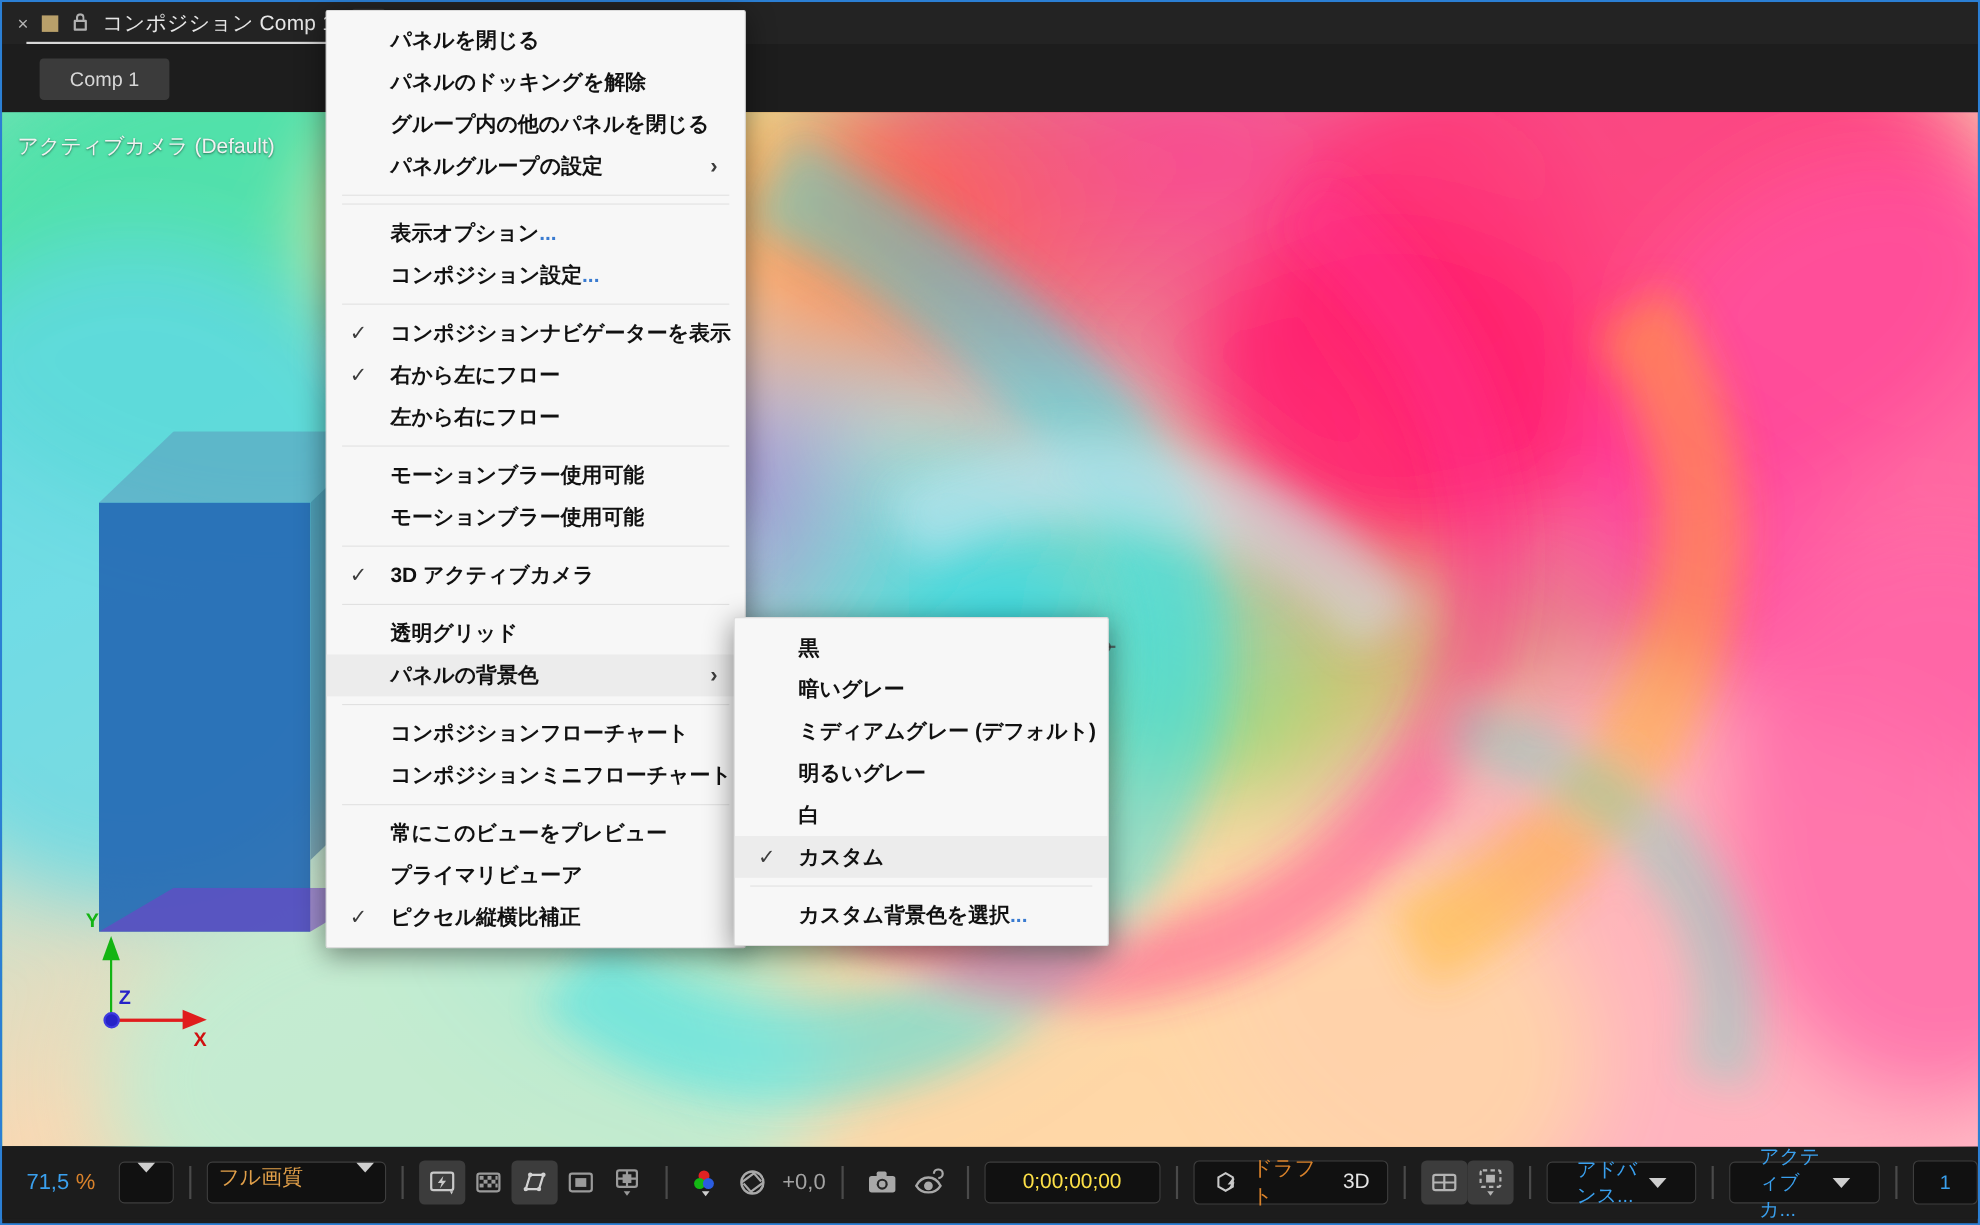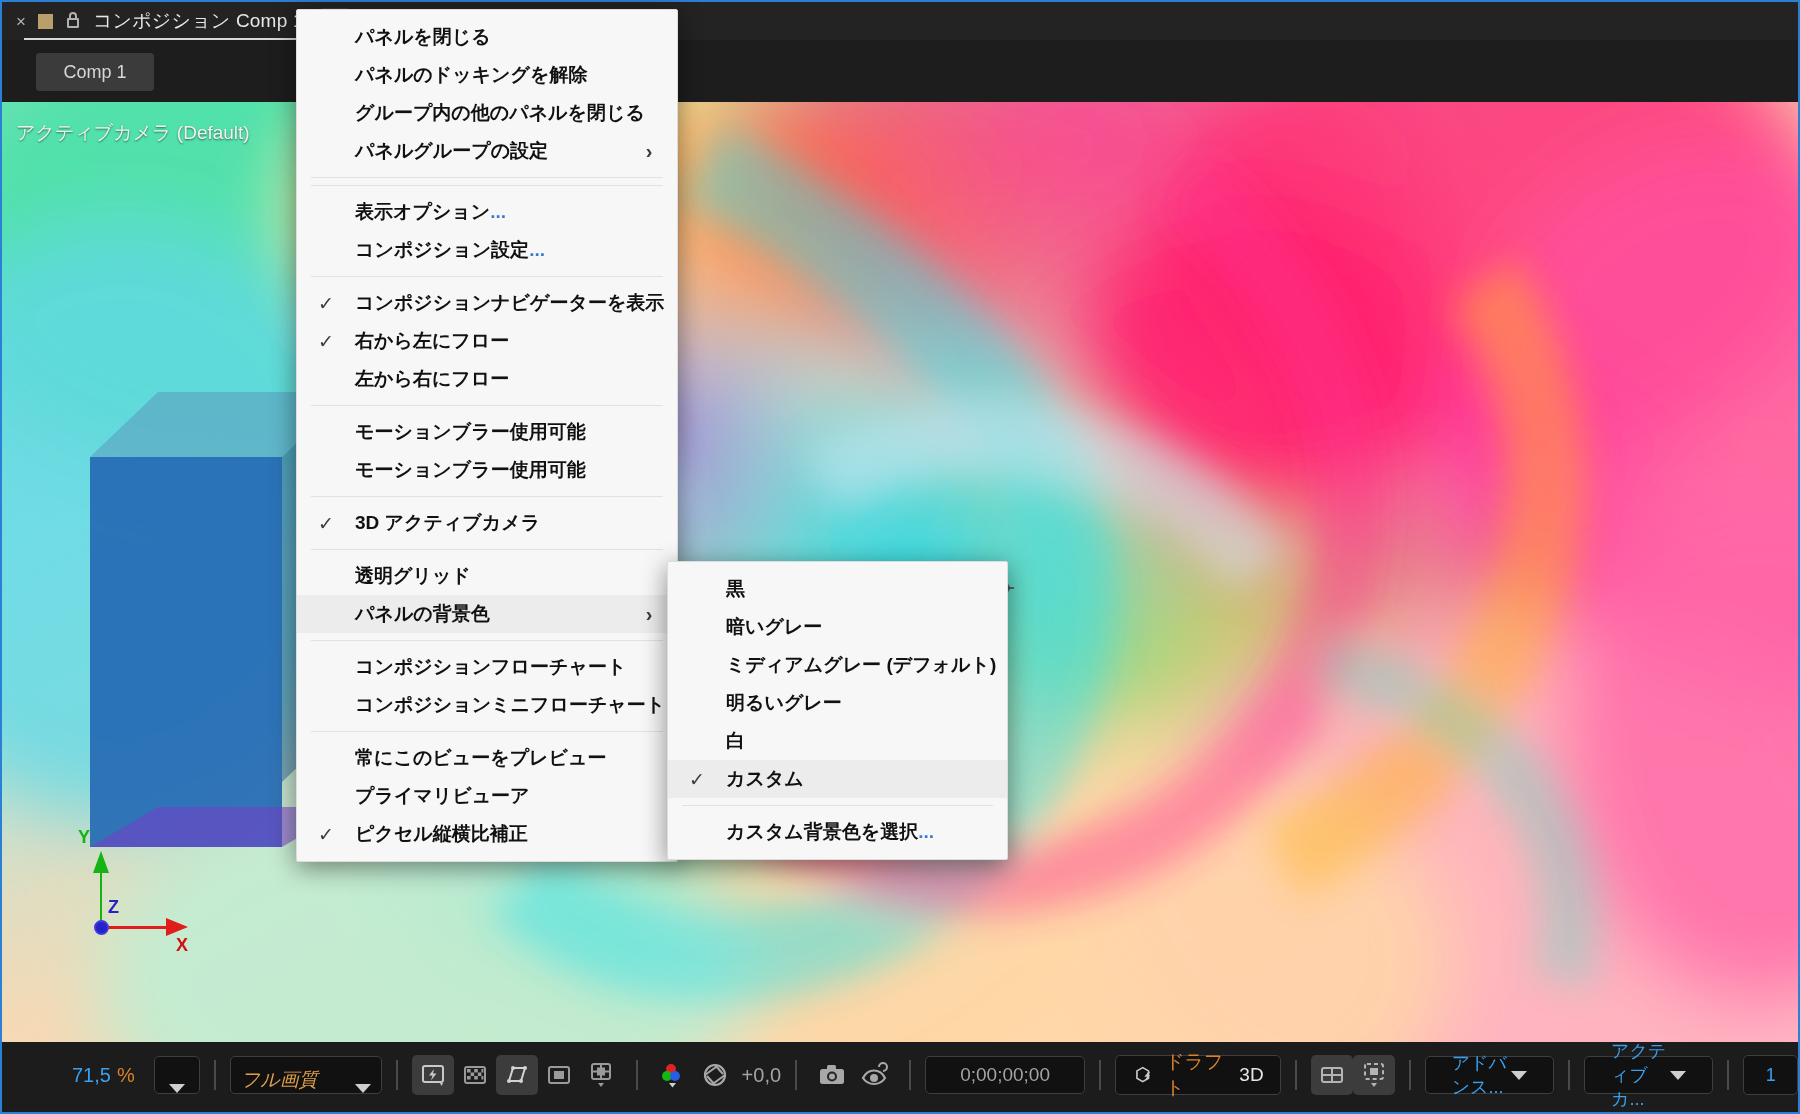--- a/index.html
+++ b/index.html
@@ -61,31 +61,31 @@
   .anchor{position:absolute;left:994px;top:477px;width:18px;height:18px;}
   .anchor:before,.anchor:after{content:"";position:absolute;background:rgba(70,70,70,.75);}
   .anchor:before{left:8px;top:0;width:2px;height:18px;}
   .anchor:after{left:0;top:8px;width:18px;height:2px;}
   .anchor i{position:absolute;left:4px;top:4px;width:10px;height:10px;border:2px solid rgba(70,70,70,.75);border-radius:50%;box-sizing:border-box;}
 
   
   .toolbar{position:absolute;left:2px;top:1042px;width:1796px;height:66px;background:#1c1c1c;
       display:flex;align-items:center;gap:0px;}
   .tb-sep{width:2px;height:30px;background:#4a4a4a;margin:0 14px;flex:none;}
-  .zoomval{font-size:20px;margin-left:70px;color:#3aa0ee;}
+  .zoomval{font-size:20px;margin-left:22px;color:#3aa0ee;}
   .zoomval .pct{color:#d9822b;margin-left:6px;}
-  .drop{height:38px;background:#111;border:1px solid #3e3e3e;border-radius:5px;display:flex;align-items:flex-end;
-      justify-content:space-between;padding:0 10px;box-sizing:border-box;color:#ddd;font-size:18px;gap:12px;font-style:italic;}
+  .drop{height:38px;background:#111;border:1px solid #3e3e3e;border-radius:5px;display:flex;align-items:flex-start;
+      justify-content:space-between;padding:0 10px;box-sizing:border-box;color:#ddd;font-size:18px;gap:12px;}
   .drop.sm{width:52px;justify-content:center;padding:0;}
   .chev{width:0;height:0;border-left:8px solid transparent;border-right:8px solid transparent;border-top:9px solid #cfcfcf;}
   .qlabel{color:#e2a04a;font-size:19px;}
   .iconbtn{width:42px;height:40px;border-radius:5px;display:flex;align-items:center;justify-content:center;flex:none;}
   .iconbtn.on{background:#3c3c3c;}
   .tcode{height:38px;min-width:160px;background:#111;border:1px solid #3e3e3e;border-radius:5px;display:flex;align-items:center;
-      justify-content:center;color:#a3a3a3;font-size:19px;padding:16px 14px;box-sizing:border-box;}
+      justify-content:center;color:#fde047;font-size:19px;padding:16px 14px;box-sizing:border-box;}
   .draft{height:40px;background:#111;border:1px solid #3e3e3e;border-radius:5px;display:flex;align-items:center;gap:10px;
       padding:0 16px;box-sizing:border-box;color:#d9822b;font-size:19px;}
   .draft .d3{color:#e6e6e6;}
   .selbox{height:38px;width:140px;background:#111;border:1px solid #3e3e3e;border-radius:5px;display:flex;align-items:center;
       justify-content:space-between;padding:0 26px;box-sizing:border-box;color:#3aa0ee;font-size:18px;}
   .endbox{height:38px;width:60px;background:#111;border:1px solid #3e3e3e;border-radius:5px;display:flex;align-items:center;
       justify-content:center;color:#3aa0ee;font-size:18px;}
 
   
   .menu{position:absolute;background:#f7f7f7;box-shadow:0 6px 26px rgba(0,0,0,.45);border:1px solid #dcdcdc;

